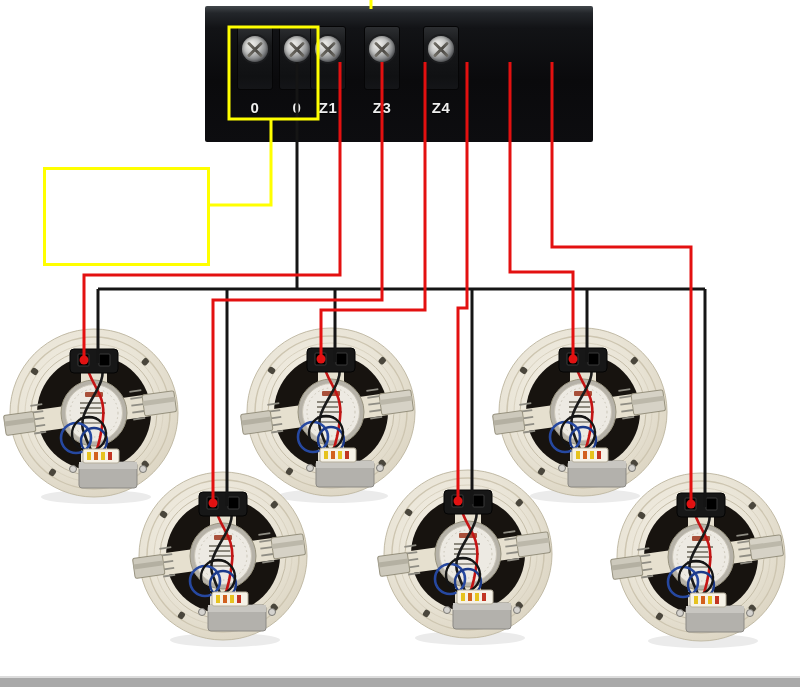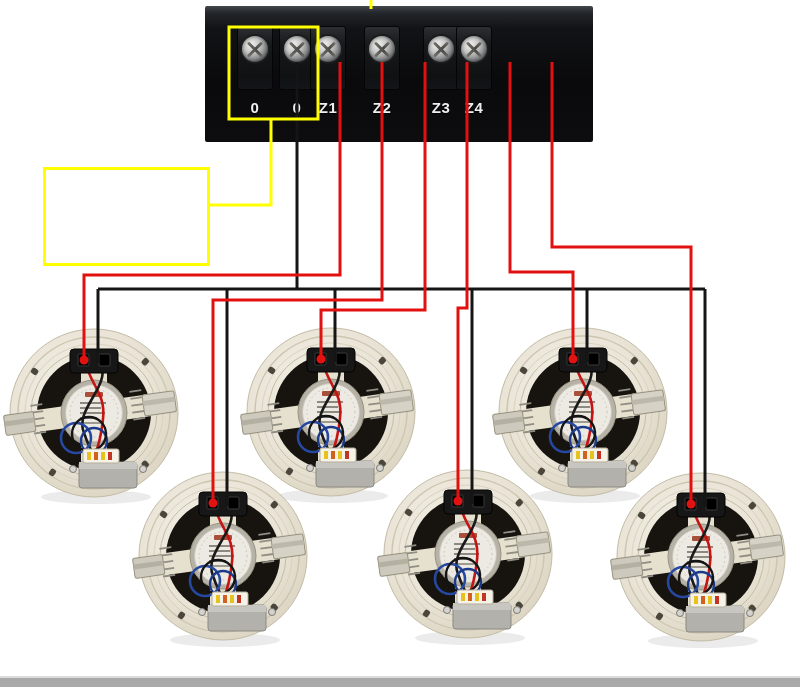--- a/index.html
+++ b/index.html
@@ -92,26 +92,20 @@
     <div class="terminal-unit">
       <div class="housing">
           <div class="screw"></div>
         </div>
       <div class="t-label">Z1</div>
     </div>
     <div class="terminal-unit">
       <div class="housing">
           <div class="screw"></div>
         </div>
-      <div class="t-label">Z2</div>
-    </div>
-    <div class="terminal-unit">
-      <div class="housing">
-          <div class="screw"></div>
-        </div>
       <div class="t-label">Z3</div>
     </div>
     <div class="terminal-unit">
       <div class="housing">
           <div class="screw"></div>
         </div>
       <div class="t-label">Z4</div>
     </div>
   </div>
 

